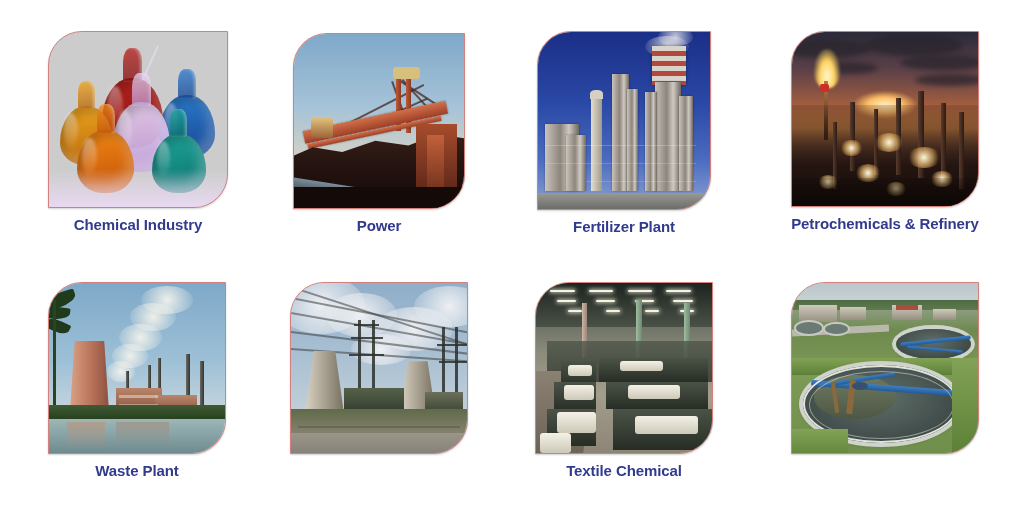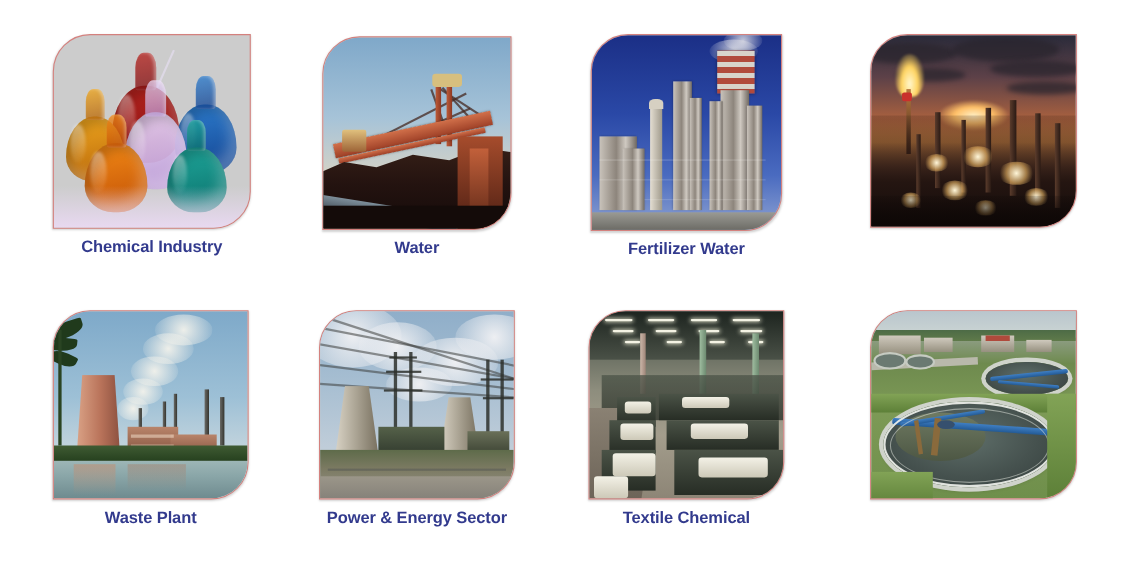--- a/index.html
+++ b/index.html
@@ -336,21 +336,21 @@
 
         <div class="lyr mine-ore"></div>
 
         <div class="lyr" style="left:72%;top:52%;width:24%;height:48%;background:linear-gradient(180deg,#a64c2c,#4d1f13);"></div>
         <div class="lyr" style="left:78%;top:58%;width:10%;height:42%;background:linear-gradient(180deg,#c2603a,#5a2616);"></div>
 
         <div class="lyr mine-belt" style="left:-2%;top:82%;width:74%;height:15px;transform:rotate(9deg);transform-origin:0 50%;"></div>
         <div class="lyr" style="left:0;right:0;bottom:0;height:12%;background:#140b09;"></div>
       </div>
     </div>
-    <div class="sector-label">Water</div>
+    <div class="sector-label">Power</div>
   </div>
 
   <div class="sector-card" style="left:537px; top:31px; width:174px;">
     <div class="sector-thumb" style="width:174px; height:179px;">
       <div class="sector-art">
         <div class="lyr fert-sky"></div>
 
         <div class="lyr fert-smoke" style="left:62%;top:2%;width:26%;height:12%;"></div>
         <div class="lyr fert-smoke" style="left:70%;top:-2%;width:20%;height:10%;"></div>
 
@@ -368,21 +368,21 @@
 
         <div class="lyr fert-col" style="left:4%;top:52%;width:20%;height:38%;"></div>
         <div class="lyr fert-col" style="left:16%;top:58%;width:12%;height:32%;"></div>
 
         <div class="lyr" style="left:4%;top:64%;width:88%;height:1px;background:rgba(255,255,255,0.22);"></div>
         <div class="lyr" style="left:4%;top:74%;width:88%;height:1px;background:rgba(255,255,255,0.18);"></div>
         <div class="lyr" style="left:28%;top:84%;width:64%;height:1px;background:rgba(255,255,255,0.16);"></div>
         <div class="lyr fert-ground"></div>
       </div>
     </div>
-    <div class="sector-label">Fertilizer Water</div>
+    <div class="sector-label">Fertilizer Plant</div>
   </div>
 
   <div class="sector-card" style="left:791px; top:31px; width:188px;">
     <div class="sector-thumb" style="width:188px; height:176px;">
       <div class="sector-art">
         <div class="lyr petro-sky"></div>
         <div class="lyr petro-sun"></div>
         <div class="lyr petro-cloud" style="left:-6%;top:4%;width:48%;height:11%;"></div>
         <div class="lyr petro-cloud" style="left:40%;top:1%;width:52%;height:13%;"></div>
         <div class="lyr petro-cloud" style="left:58%;top:13%;width:46%;height:9%;"></div>
@@ -406,20 +406,21 @@
         <div class="lyr petro-light" style="left:26%;top:62%;width:12%;height:9%;"></div>
         <div class="lyr petro-light" style="left:44%;top:58%;width:16%;height:11%;"></div>
         <div class="lyr petro-light" style="left:62%;top:66%;width:18%;height:12%;"></div>
         <div class="lyr petro-light" style="left:34%;top:76%;width:14%;height:10%;"></div>
         <div class="lyr petro-light" style="left:74%;top:80%;width:13%;height:9%;"></div>
         <div class="lyr petro-light" style="left:50%;top:86%;width:12%;height:8%;"></div>
         <div class="lyr petro-light" style="left:14%;top:82%;width:11%;height:8%;"></div>
         <div class="lyr" style="left:0;right:0;bottom:0;height:16%;background:linear-gradient(180deg,rgba(15,9,8,0.2),#0d0706);"></div>
       </div>
     </div>
+    <div class="sector-label">Petrochemicals &amp; Refinery</div>
   </div>
 
   <div class="sector-card" style="left:48px; top:282px; width:178px;">
     <div class="sector-thumb" style="width:178px; height:172px;">
       <div class="sector-art">
         <div class="lyr steel-sky"></div>
 
         <div class="lyr steel-smoke" style="left:52%;top:2%;width:30%;height:16%;"></div>
         <div class="lyr steel-smoke" style="left:46%;top:12%;width:26%;height:16%;"></div>
         <div class="lyr steel-smoke" style="left:40%;top:24%;width:24%;height:16%;"></div>
@@ -484,21 +485,20 @@
         <div class="lyr pwr-pylon" style="left:83%;top:36%;width:17%;height:2px;"></div>
         <div class="lyr pwr-pylon" style="left:84%;top:46%;width:16%;height:2px;"></div>
 
         <div class="lyr" style="left:30%;top:62%;width:34%;height:14%;background:linear-gradient(180deg,#556149,#343d30);"></div>
         <div class="lyr" style="left:76%;top:64%;width:22%;height:12%;background:linear-gradient(180deg,#6a7059,#3f4636);"></div>
         <div class="lyr pwr-ground"></div>
         <div class="lyr" style="left:0;right:0;bottom:0;height:12%;background:linear-gradient(180deg,#9b9689,#86827a);"></div>
         <div class="lyr" style="left:4%;top:84%;width:92%;height:2px;background:rgba(90,92,86,0.6);"></div>
       </div>
     </div>
-    <div class="sector-label">Power &amp; Energy Sector</div>
   </div>
 
   <div class="sector-card" style="left:535px; top:282px; width:178px;">
     <div class="sector-thumb" style="width:178px; height:172px;">
       <div class="sector-art">
         <div class="lyr tex-hall"></div>
         <div class="lyr tex-ceiling"></div>
 
         <div class="lyr tex-lamp" style="left:8%;top:4%;width:14%;height:2px;"></div>
         <div class="lyr tex-lamp" style="left:30%;top:4%;width:14%;height:2px;"></div>

